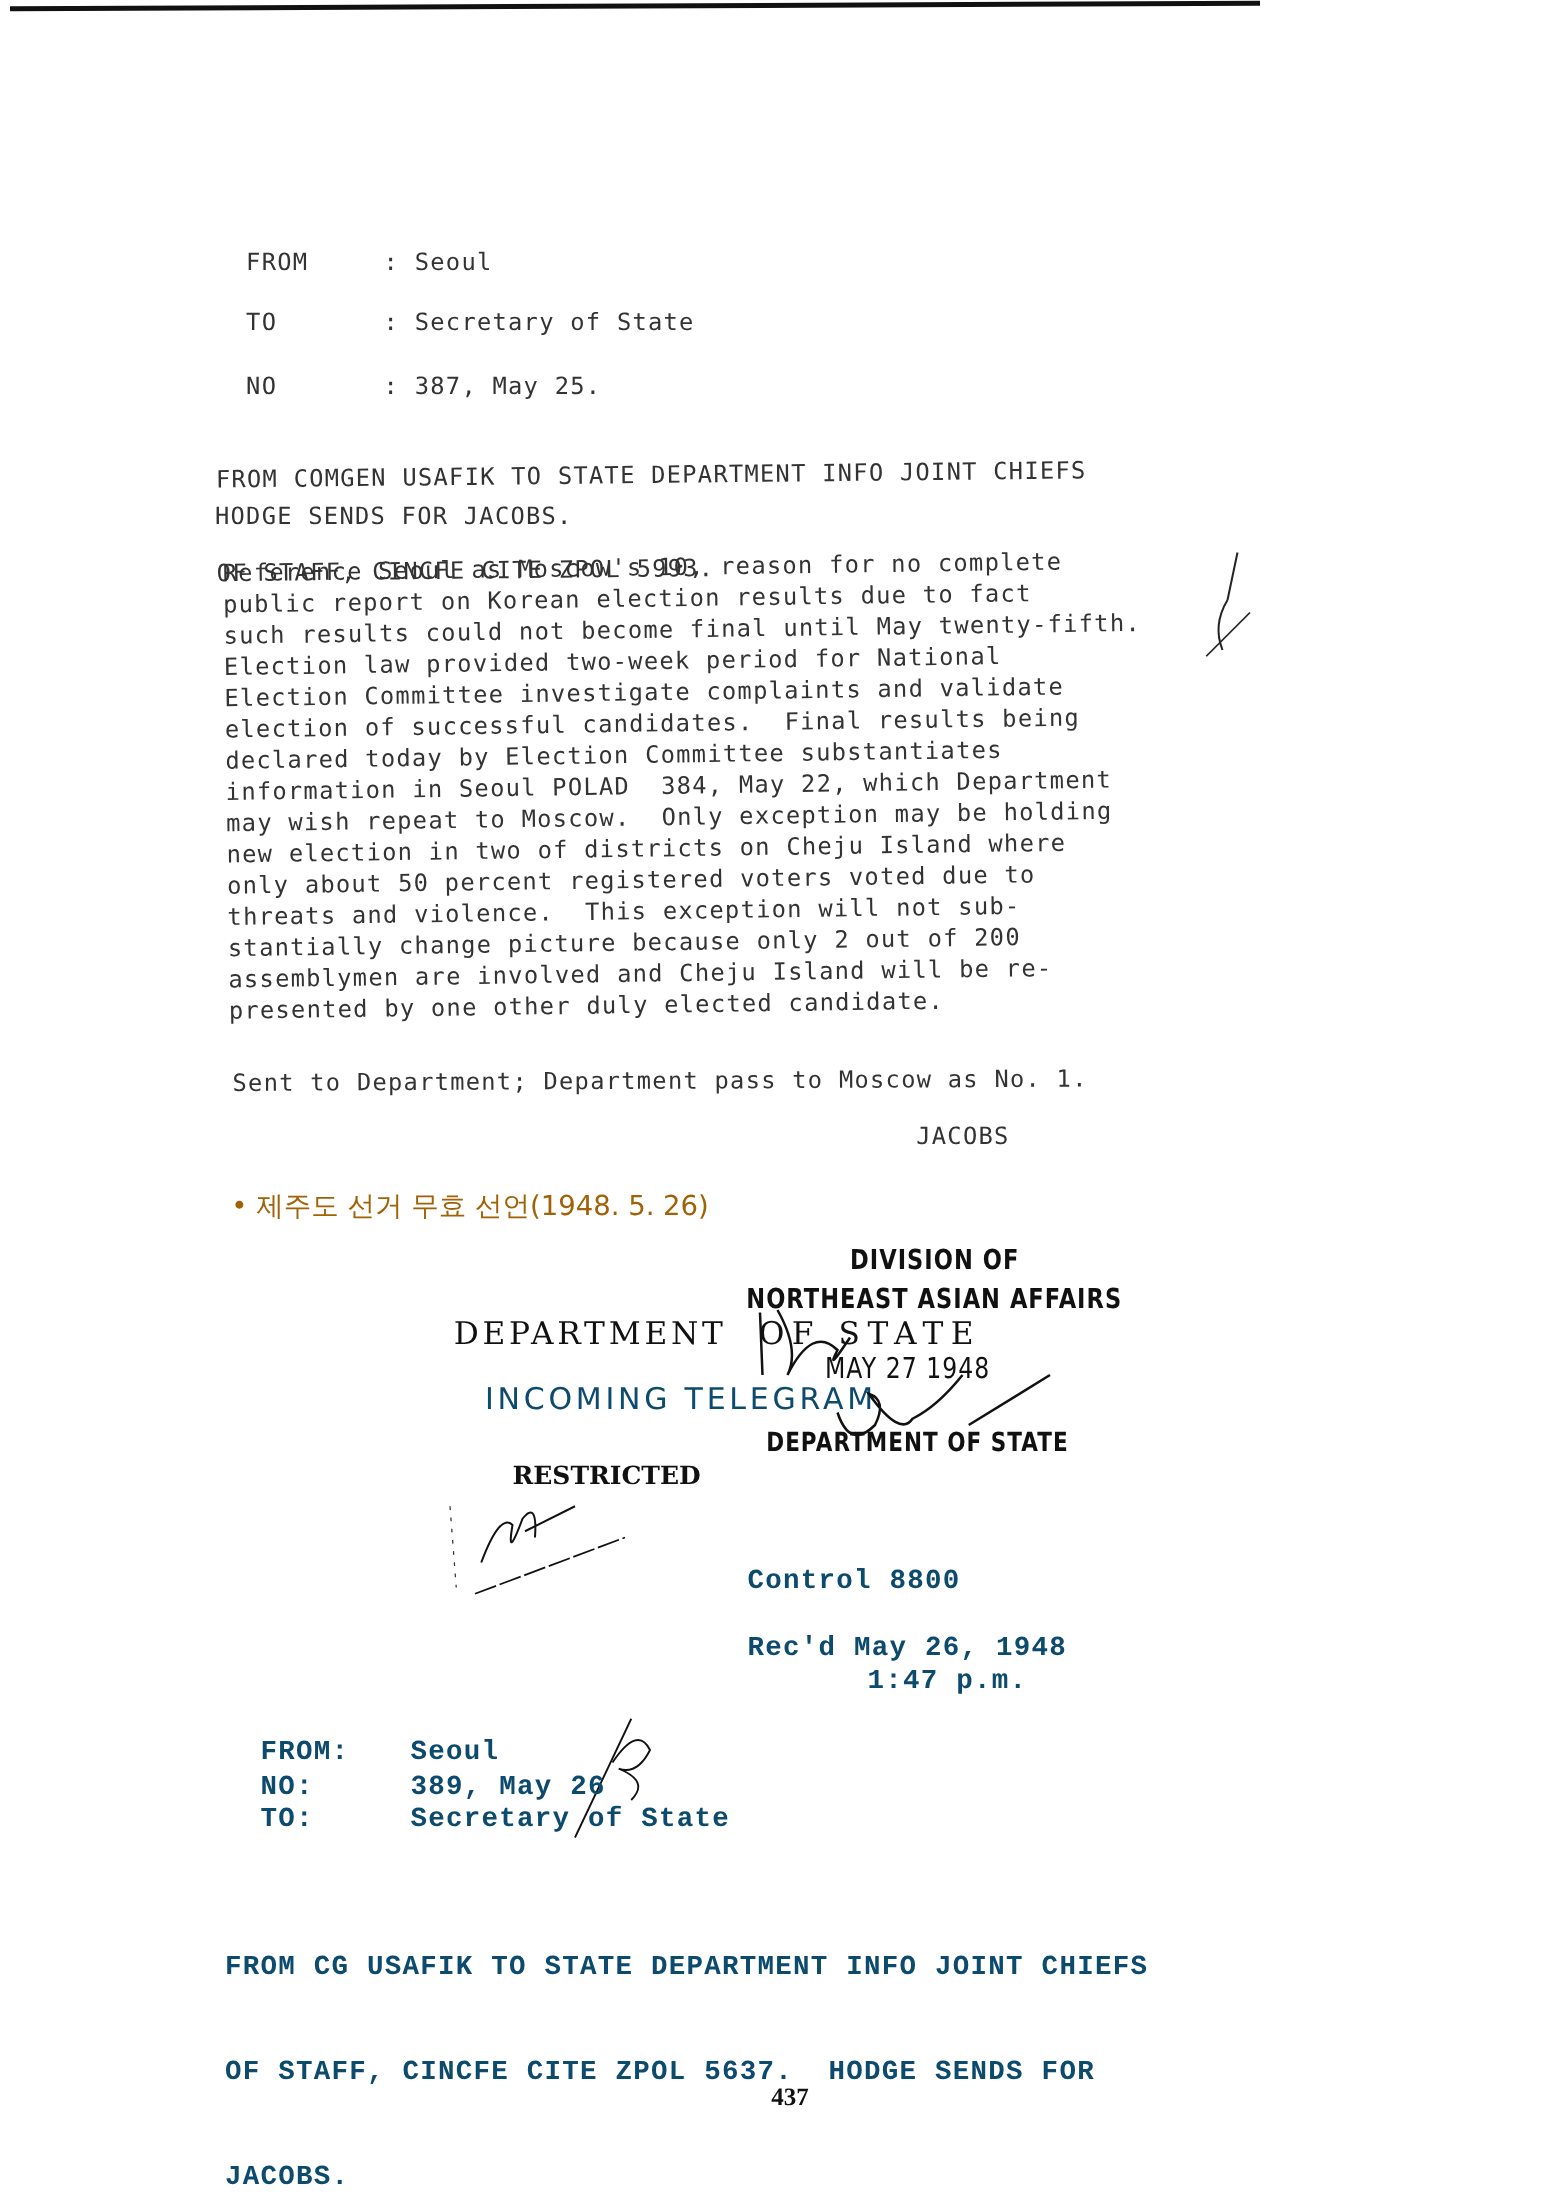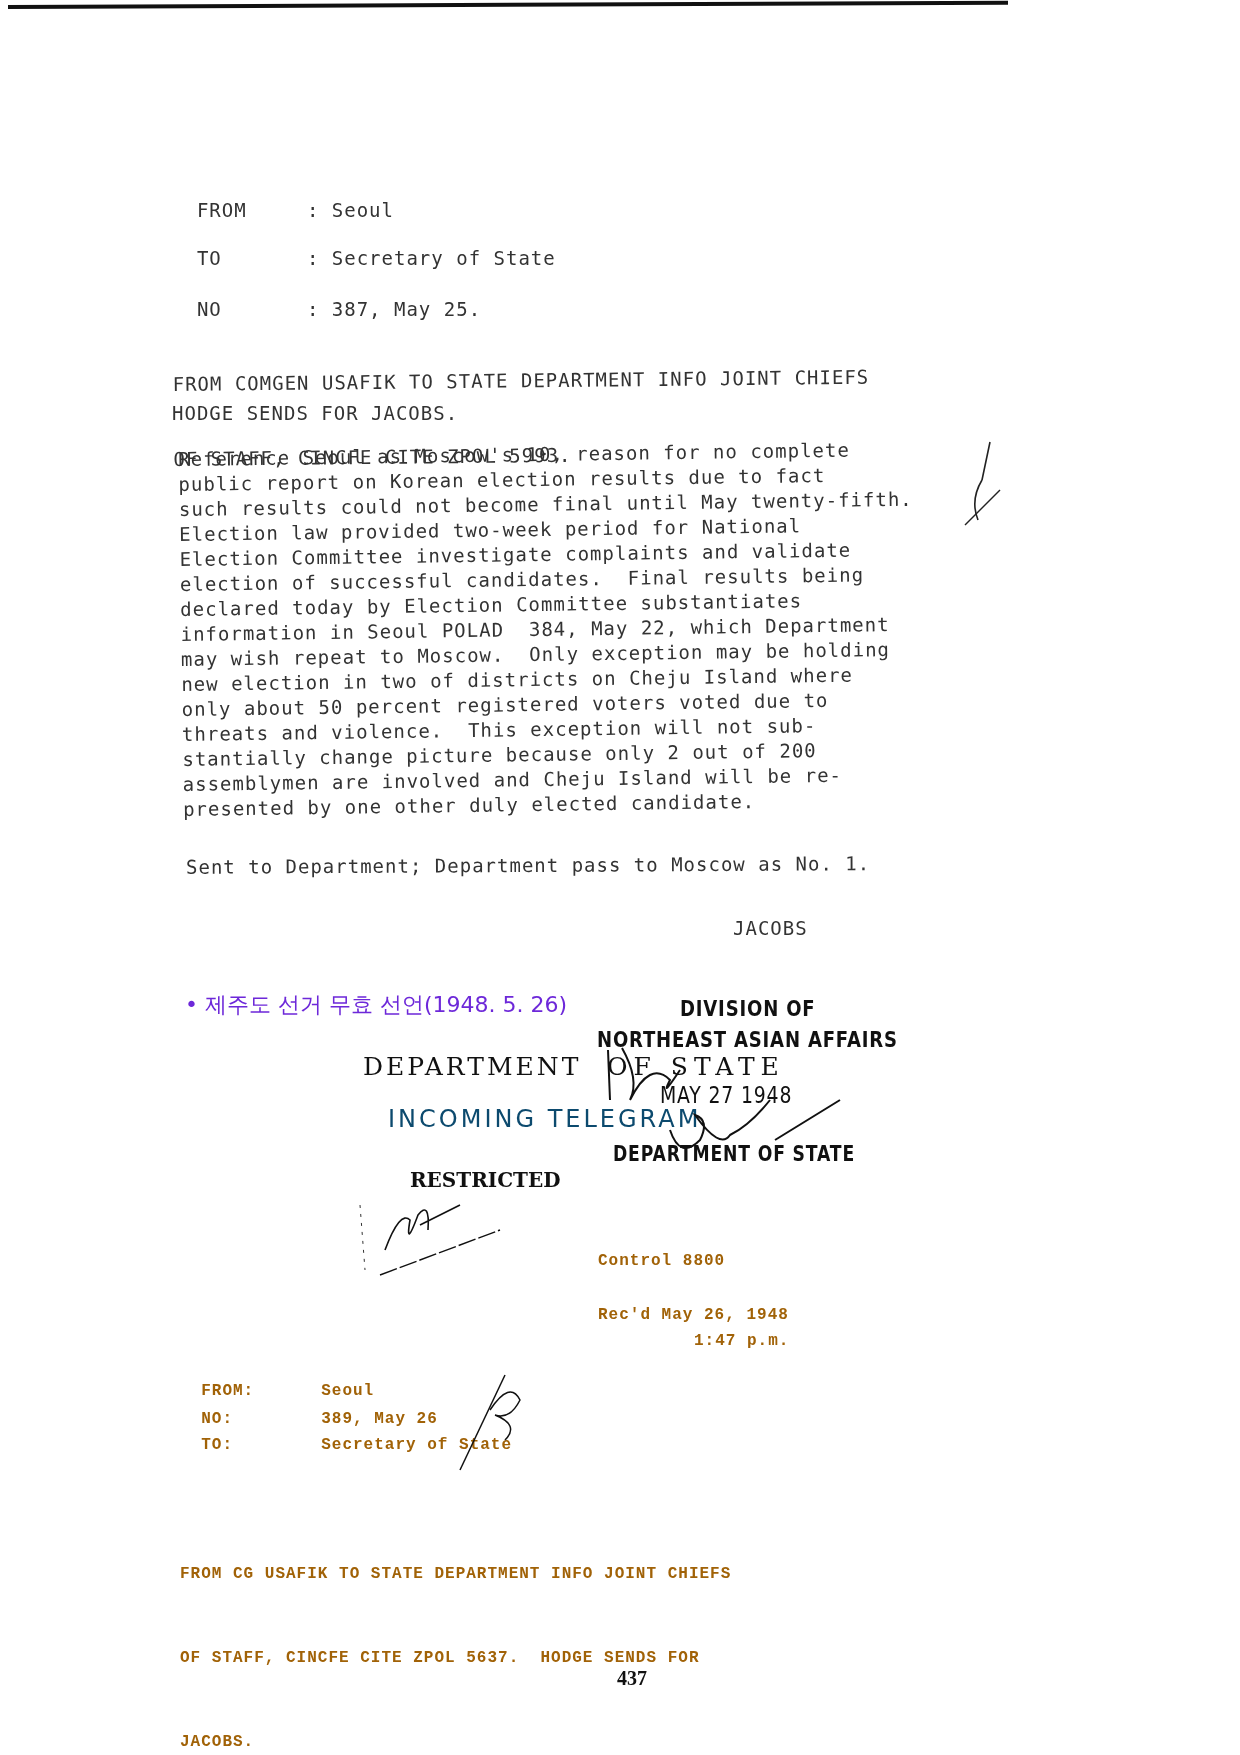--- a/index.html
+++ b/index.html
@@ -3,26 +3,26 @@
 <meta charset="utf-8">
 <style>
   html, body { margin: 0; padding: 0; background: #ffffff; }
   body { width: 1240px; height: 1755px; position: relative; overflow: hidden; color: #222; }
   .topline { position: absolute; left: 8px; top: 5px; width: 1000px; height: 4px; background: #111; transform: rotate(-0.25deg); transform-origin: left; }
   .typed { font-family: "DejaVu Sans Mono", "Liberation Mono", monospace; font-size: 19px; color: #333; letter-spacing: 1px; }
   .abs { position: absolute; white-space: pre; }
   .label { display: inline-block; width: 110px; }
   .para { position: absolute; left: 178px; top: 447px; width: 880px; line-height: 25px; transform: rotate(-0.8deg); transform-origin: left top; }
   .para div { white-space: pre; }
-  .korean { font-family: "DejaVu Sans", sans-serif; font-size: 22px; color: #6d28d9; margin-top: 40px; }
+  .korean { font-family: "DejaVu Sans", sans-serif; font-size: 22px; color: #a16207; }
   .stamp { font-family: "DejaVu Sans", sans-serif; font-weight: bold; color: #111; transform: scaleX(0.82); transform-origin: left; letter-spacing: 1px; }
   .hdr-serif { font-family: "DejaVu Serif", "Liberation Serif", serif; font-size: 25px; color: #111; letter-spacing: 3px; }
   .hdr-sans { font-family: "DejaVu Sans", sans-serif; font-size: 24px; color: #0c4a6e; letter-spacing: 3px; }
   .restricted { font-family: "DejaVu Serif", serif; font-size: 20px; font-weight: bold; color: #111; text-align: center; }
-  .typed2 { font-family: "Liberation Mono", "DejaVu Sans Mono", monospace; font-size: 16px; color: #a16207; font-weight: bold; letter-spacing: 1px; }
+  .typed2 { font-family: "Liberation Mono", "DejaVu Sans Mono", monospace; font-size: 22px; color: #0c4a6e; font-weight: bold; letter-spacing: 1px; }
   .pagenum { font-family: "Liberation Serif", "DejaVu Serif", serif; font-size: 20px; font-weight: bold; color: #111; }
   svg.scribble { position: absolute; overflow: visible; }
 </style>
 </head>
 <body>
 
 <div class="topline"></div>
 
 <div class="abs typed" style="left:172px; top:177px;">
   <span class="label">FROM</span><span>:</span> <span>Seoul</span>
@@ -58,21 +58,21 @@
   <div>assemblymen are involved and Cheju Island will be re-</div>
   <div>presented by one other duly elected candidate.</div>
 </div>
 
 <svg class="scribble" style="left:960px; top:440px;" width="100" height="90">
   <path d="M30 2 L22 40 M22 40 Q10 60 18 80" stroke="#222" stroke-width="1.6" fill="none"></path>
   <path d="M5 85 L40 50" stroke="#222" stroke-width="1.4" fill="none"></path>
 </svg>
 
 <div class="abs typed" style="left:186px; top:854px; transform: rotate(-0.3deg);">Sent to Department; Department pass to Moscow as No. 1.</div>
-<div class="abs typed" style="left:733px; top:898px;margin-top:19px;">JACOBS</div>
+<div class="abs typed" style="left:733px; top:898px;">JACOBS</div>
 
 <div class="abs korean" style="left:185px; top:950px;">• 제주도 선거 무효 선언(1948. 5. 26)</div>
 
 <div class="abs stamp" style="left:680px; top:996px; font-size:22px;">DIVISION OF</div>
 <div class="abs stamp" style="left:597px; top:1027px; font-size:22px;">NORTHEAST ASIAN AFFAIRS</div>
 <div class="abs hdr-serif" style="left:363px; top:1052px;">DEPARTMENT</div>
 <div class="abs hdr-serif" style="left:607px; top:1052px; letter-spacing:6px;">OF STATE</div>
 <div class="abs stamp" style="left:660px; top:1082px; font-size:23px; font-weight:normal;">MAY 27 1948</div>
 <div class="abs hdr-sans" style="left:388px; top:1105px;">INCOMING TELEGRAM</div>
 <div class="abs stamp" style="left:613px; top:1142px; font-size:21px;">DEPARTMENT OF STATE</div>

